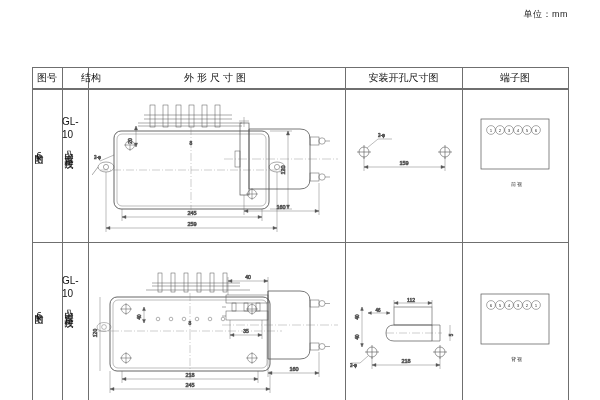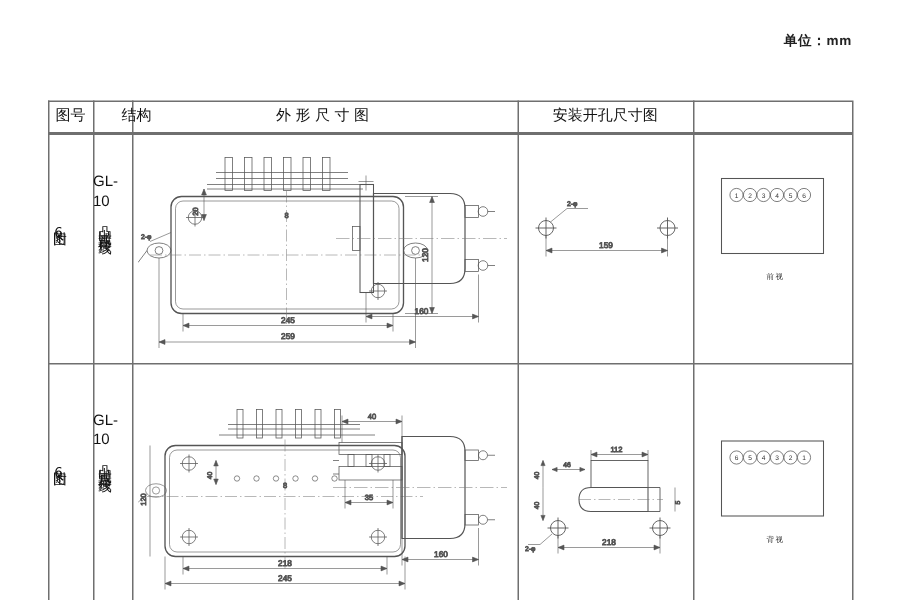--- a/index.html
+++ b/index.html
@@ -5,22 +5,22 @@
   html,body{margin:0;padding:0;}
   body{
     width:600px;height:400px;background:#ffffff;
     font-family:"Liberation Sans","DejaVu Sans",sans-serif;
     color:#1a1a1a;overflow:hidden;position:relative;
   }
   .page{position:absolute;left:0;top:0;width:600px;height:400px;}
 
   
   .unit-label{
-    position:absolute;right:32px;top:21px;
-    font-size:9px;color:#222;letter-spacing:.5px;white-space:nowrap;font-weight:bold;
+    position:absolute;right:32px;top:8px;
+    font-size:9px;color:#222;letter-spacing:.5px;white-space:nowrap;
   }
 
   
   .table{
     position:absolute;left:32px;top:27px;width:536px;height:338px;margin-top:40px;
   }
   .hline{position:absolute;left:0;height:0;border-top:1px solid #6f6f6f;}
   .vline{position:absolute;top:0;width:0;border-left:1px solid #6f6f6f;}
 
   .hdr-cell{
@@ -70,20 +70,21 @@
     <div class="vline" style="left:30px;height:338px;"></div>
     <div class="vline" style="left:56px;height:338px;"></div>
     <div class="vline" style="left:313px;height:338px;"></div>
     <div class="vline" style="left:430px;height:338px;"></div>
     <div class="vline" style="left:536px;height:338px;"></div>
 
     <div class="hdr-cell" style="left:0;width:30px;">图号</div>
     <div class="hdr-cell" style="left:46px;width:26px;">结构</div>
     <div class="hdr-cell" style="left:313px;width:117px;">安装开孔尺寸图</div>
     <div class="hdr-cell hdr-wide" style="left:56px;width:257px;">外形尺寸图</div>
+    <div class="hdr-cell" style="left:430px;width:106px;">端子图</div>
 
     <div class="vcell" style="left:0;width:30px;top:80px;">
       <span class="vtext">附图6</span>
     </div>
 
     <div class="vcell" style="left:30px;width:26px;top:48px;">
       <div class="code">GL-10</div>
       <span class="vtext">凸出式前接线</span>
     </div>
 

